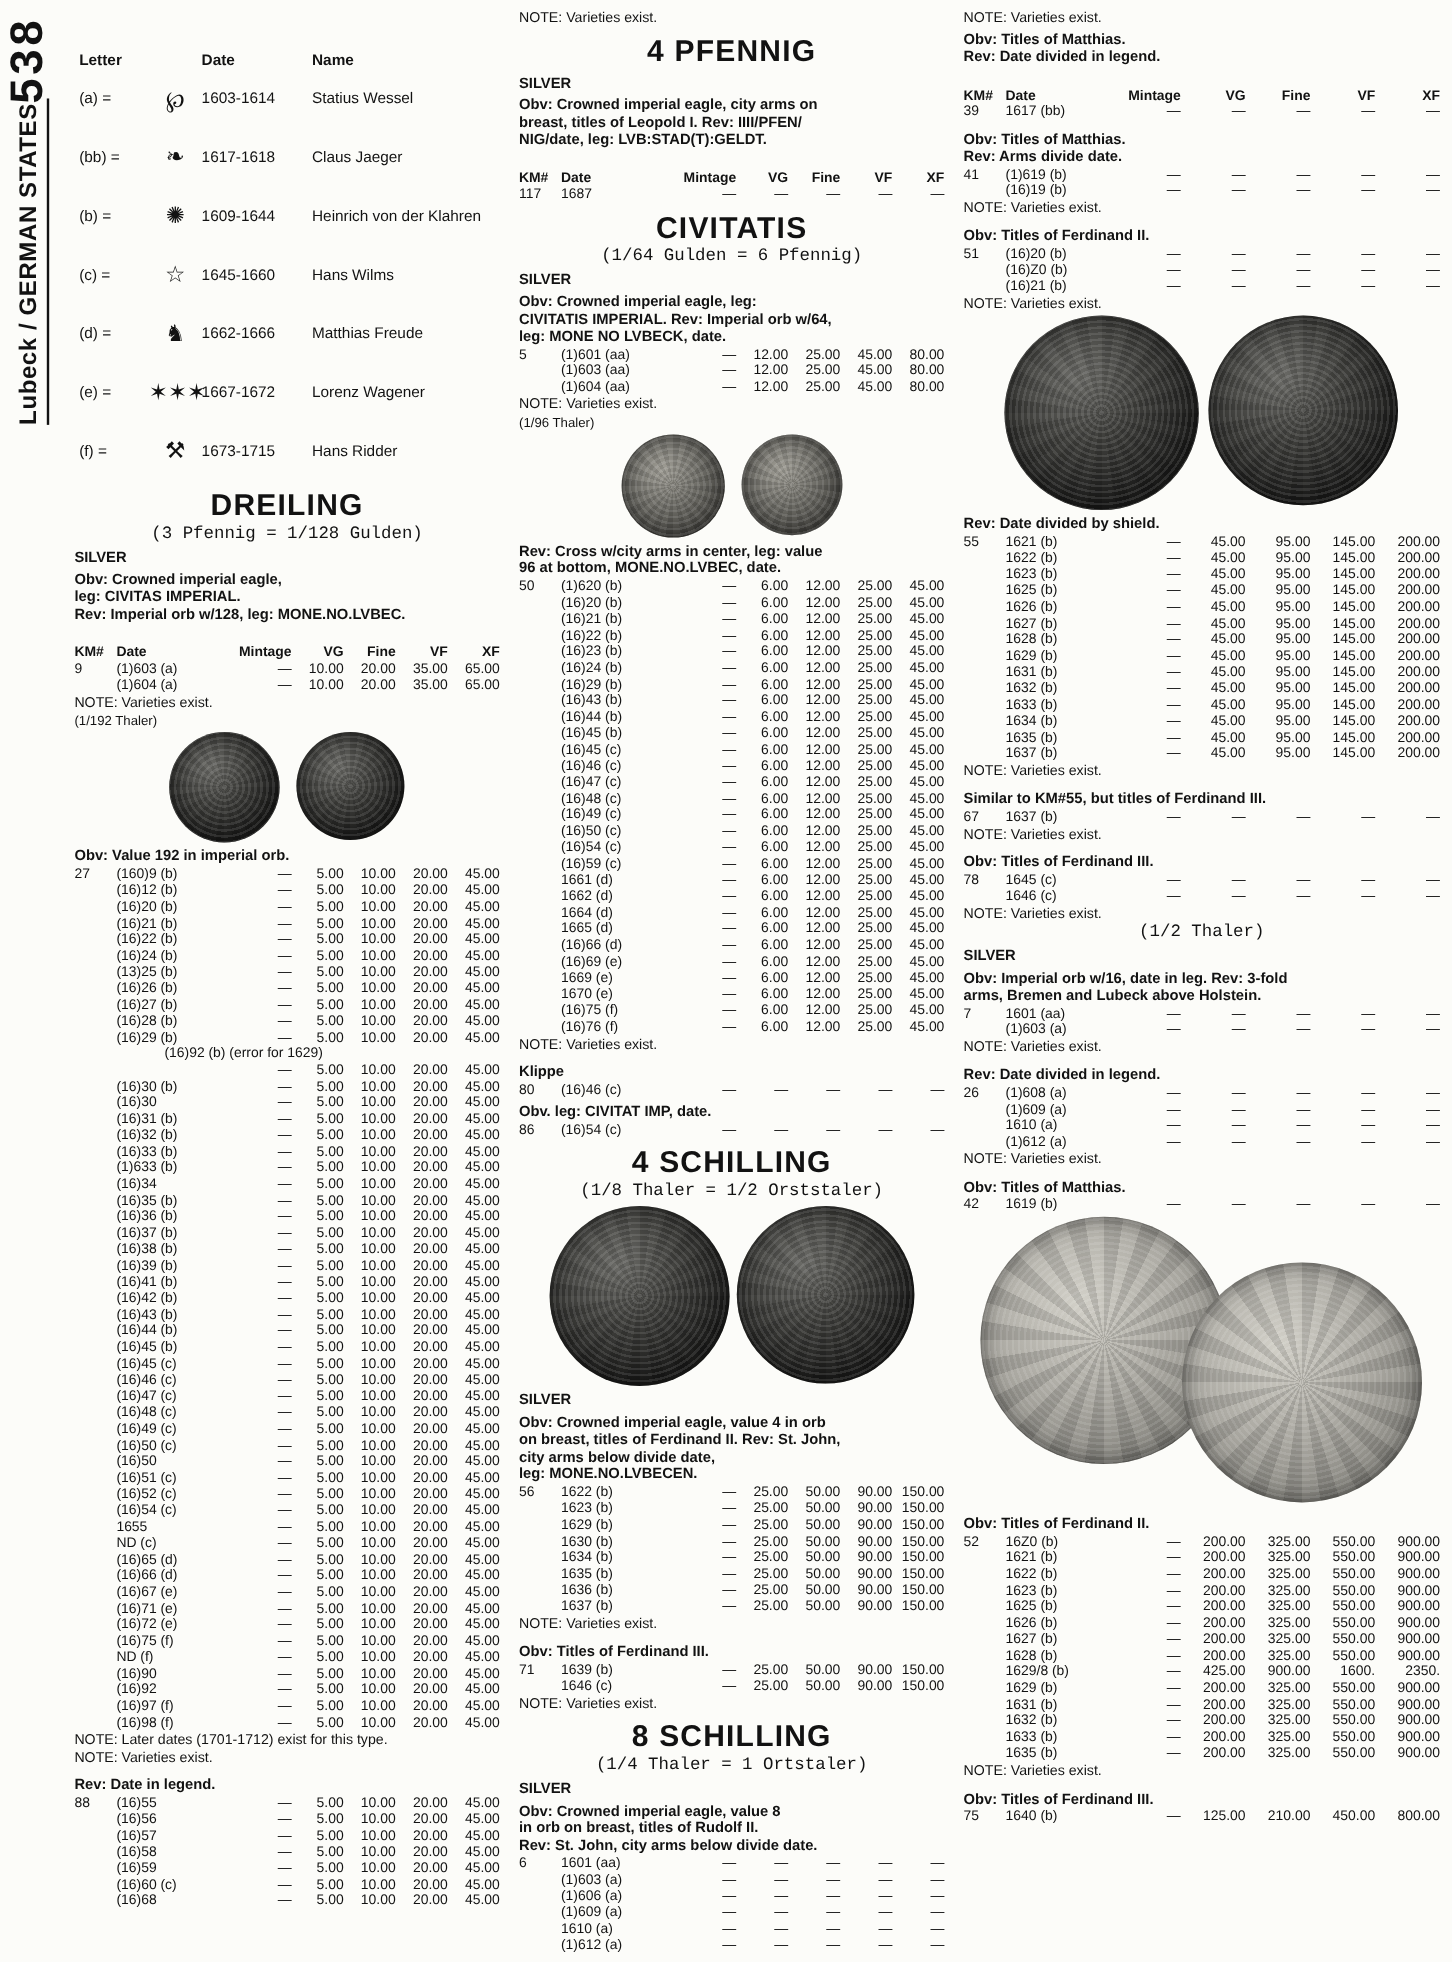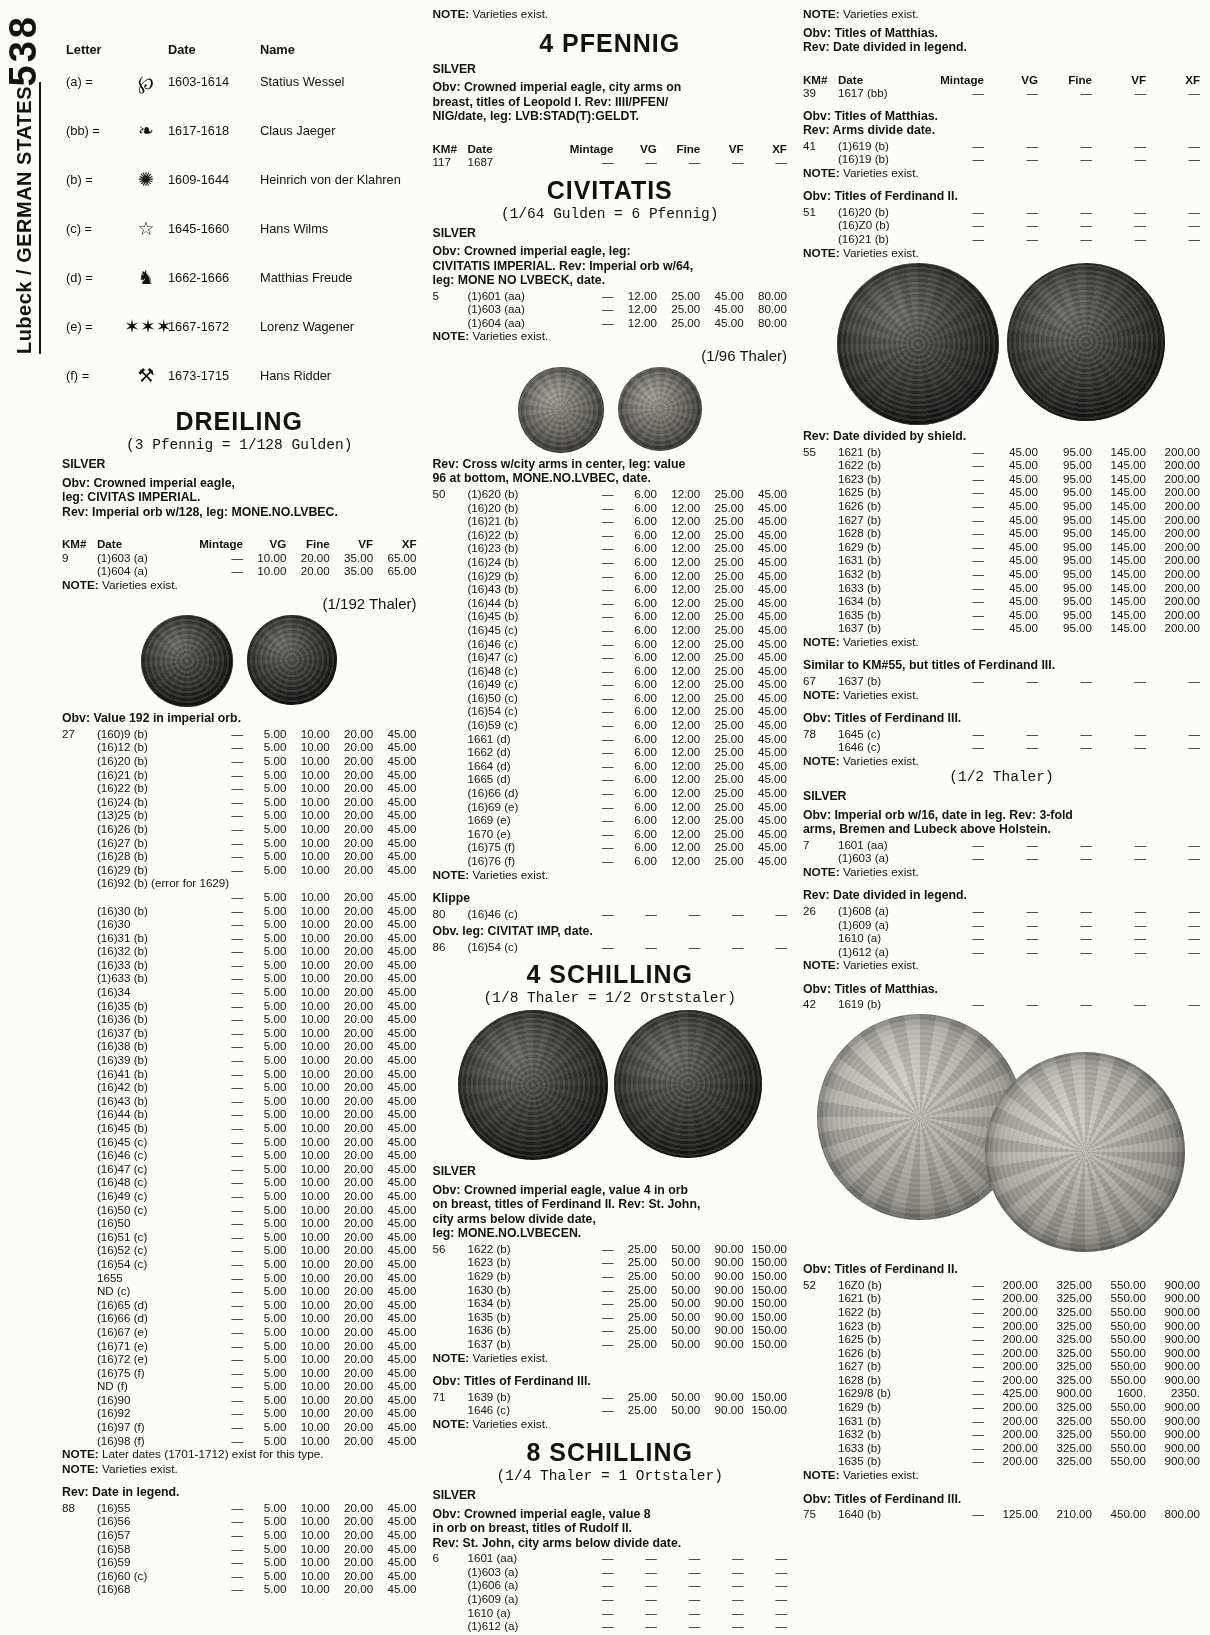--- a/index.html
+++ b/index.html
@@ -24,32 +24,32 @@
   }
   
   .cols{flex:1;display:flex;gap:16px;padding:8px 10px 0 4px;}
   .col{flex:1;min-width:0;}
   .col-3{flex:1.12;}
   
   .sec-title{font-size:25px;font-weight:bold;text-align:center;letter-spacing:1px;margin:7px 0 1px;}
   .sec-sub{font-size:14.5px;text-align:center;margin:1px 0 4px;font-family:Liberation Mono, monospace;}
   .desc{font-weight:bold;font-size:12.3px;line-height:14.5px;margin:4px 0 1px;}
   .desc.gap{margin-top:9px;}
-  .caption{text-align:right;font-size:15px;margin:3px 0 2px;}
+  .caption{text-align:left;font-size:11px;margin:3px 0 2px;}
   .note{font-size:11.8px;line-height:13.5px;margin:0 0 1px;}
-  .note-label{font-weight:bold;}
+  .note-label{font-weight:normal;}
   .prow{display:grid;grid-template-columns:33px 100px 44px 1fr 1fr 1fr 1fr;
         font-size:11.6px;line-height:13.6px;column-gap:2px;}
   .phead{font-weight:bold;margin-top:18px;}
   .phead .c-mint,.phead .c-num{text-align:right;}
   .c-km{text-align:left;}
   .c-date{white-space:nowrap;}
   .c-mint{text-align:right;}
   .c-num{text-align:right;white-space:nowrap;}
-  .c-span{grid-column:2/8;white-space:nowrap;}
+  .c-span{grid-column:2/8;white-space:nowrap;margin-left:40px;}
   .ptable{margin-bottom:1px;}
   
   .coins{display:flex;justify-content:center;align-items:flex-start;gap:14px;margin:3px 0 4px;}
   .coin{border-radius:50%;flex:0 0 auto;position:relative;box-shadow:inset 0 0 16px rgba(0,0,0,.55);}
   .coin::after{content:"";position:absolute;inset:0;border-radius:50%;
     background:repeating-radial-gradient(circle at 50% 50%, rgba(255,255,255,.10) 0 2px, transparent 2px 5px),
                repeating-conic-gradient(rgba(0,0,0,.12) 0 9deg, transparent 9deg 18deg);}
   .coin.dark{background:radial-gradient(circle at 38% 32%, #6b6b67 0%, #3d3d3a 38%, #1c1c1b 72%, #2c2c2a 100%);}
   .coin.medium{background:radial-gradient(circle at 40% 34%, #a09e96 0%, #6d6c66 42%, #403f3b 82%);}
   .coin.light{background:radial-gradient(circle at 40% 34%, #d2d0c8 0%, #aaa8a1 45%, #7d7c76 85%);}

